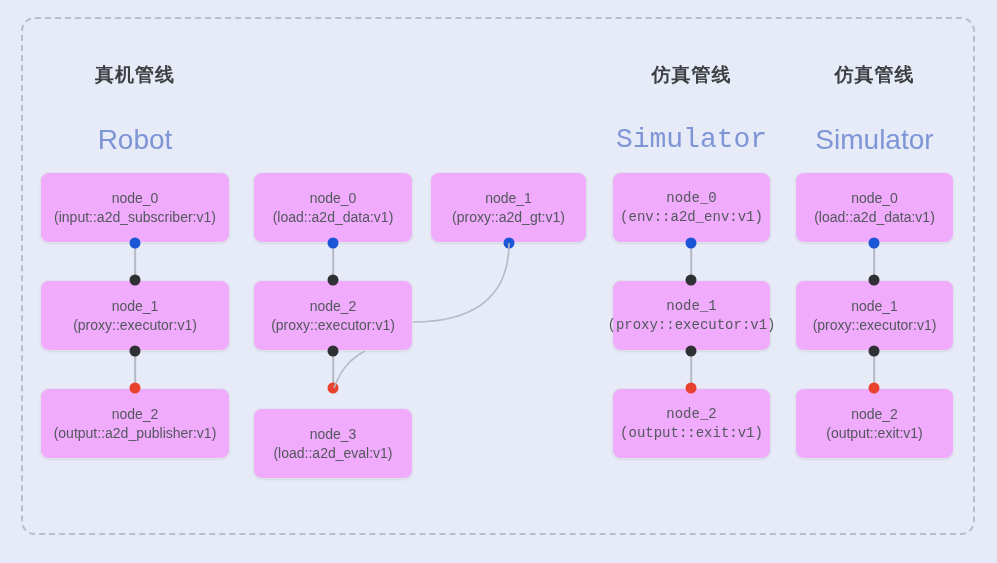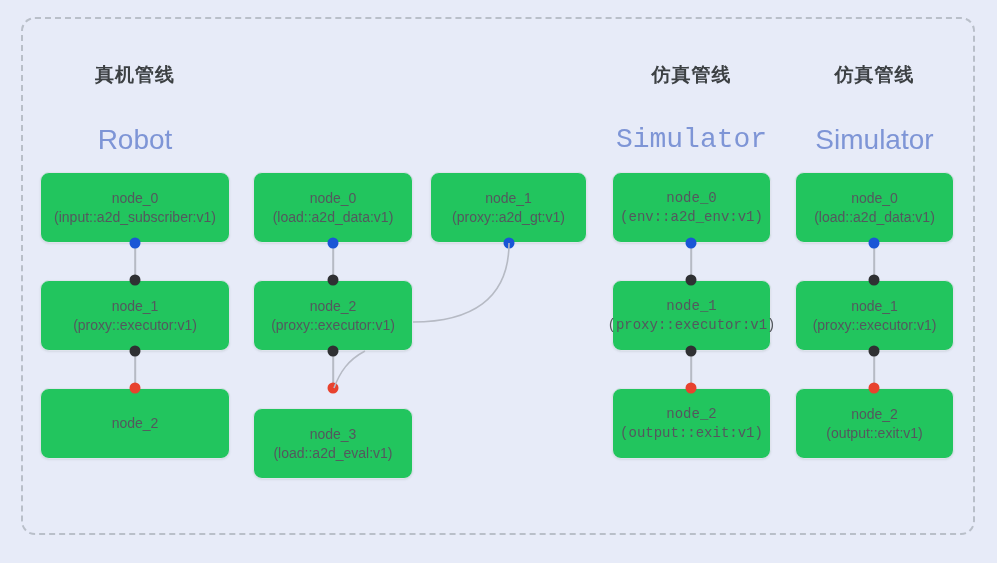--- a/index.html
+++ b/index.html
@@ -52,21 +52,21 @@
     text-align: center;
     top: 124px;
     font-size: 28px;
     color: #7e95d6;
     white-space: nowrap;
   }
   
   .node {
     position: absolute;
     box-sizing: border-box;
-    background: #22c55e;
+    background: #f0abfc;
     border: 1px solid #dfe3ec;
     border-radius: 9px;
     box-shadow: 0 1px 2px rgba(60,64,67,0.10);
     display: flex;
     flex-direction: column;
     align-items: center;
     justify-content: center;
     height: 71px;
   }
   .node-id {
@@ -124,20 +124,21 @@
       <div class="node-type">(input::a2d_subscriber:v1)</div>
     </div>
 
     <div class="node" style="left:0px; top:280px; width:190px;">
       <div class="node-id">node_1</div>
       <div class="node-type">(proxy::executor:v1)</div>
     </div>
 
     <div class="node" style="left:0px; top:388px; width:190px;">
       <div class="node-id">node_2</div>
+      <div class="node-type">(output::a2d_publisher:v1)</div>
     </div>
 
     <div class="link-v" style="left:95px; top:243px; height:37px;"></div>
     <div class="link-v" style="left:95px; top:351px; height:37px;"></div>
     <div class="dot dot-blue" style="left:95px; top:243px;"></div>
     <div class="dot dot-black" style="left:95px; top:280px;"></div>
     <div class="dot dot-black" style="left:95px; top:351px;"></div>
     <div class="dot dot-red" style="left:95px; top:388px;"></div>
   </div>
 

